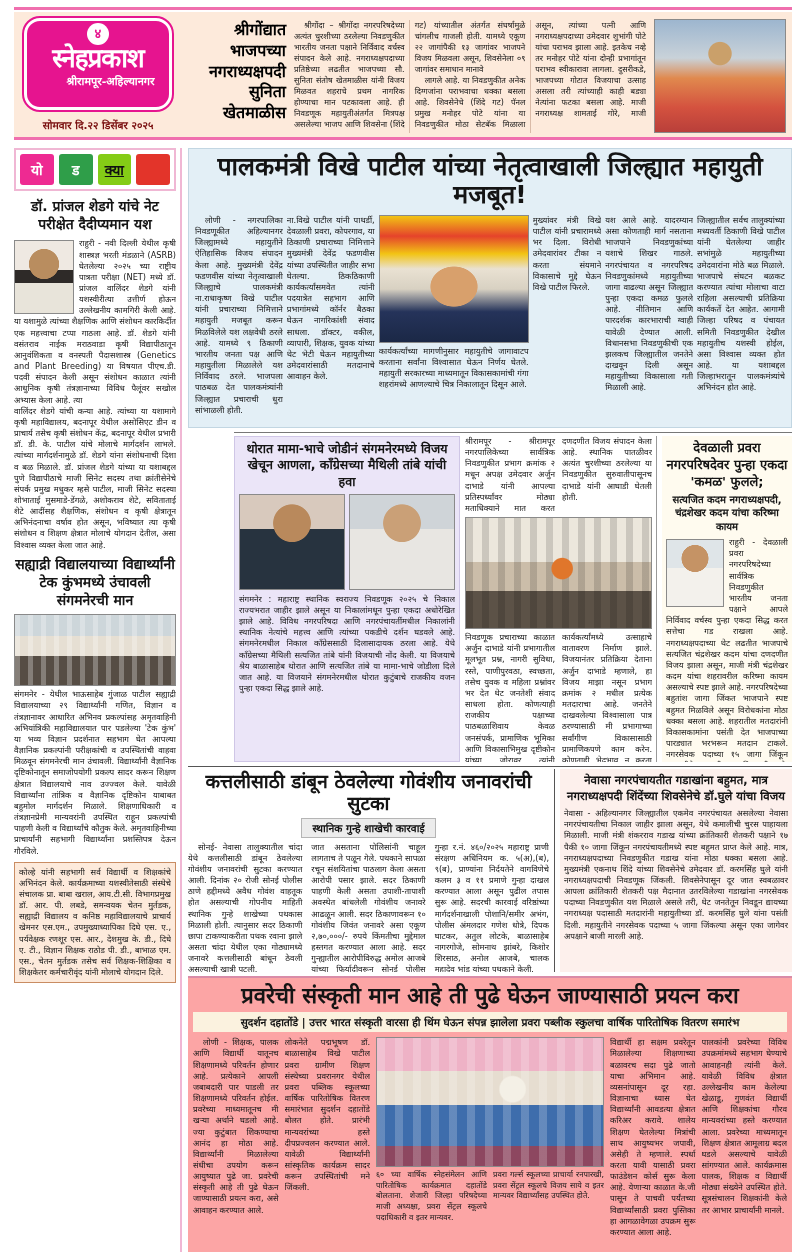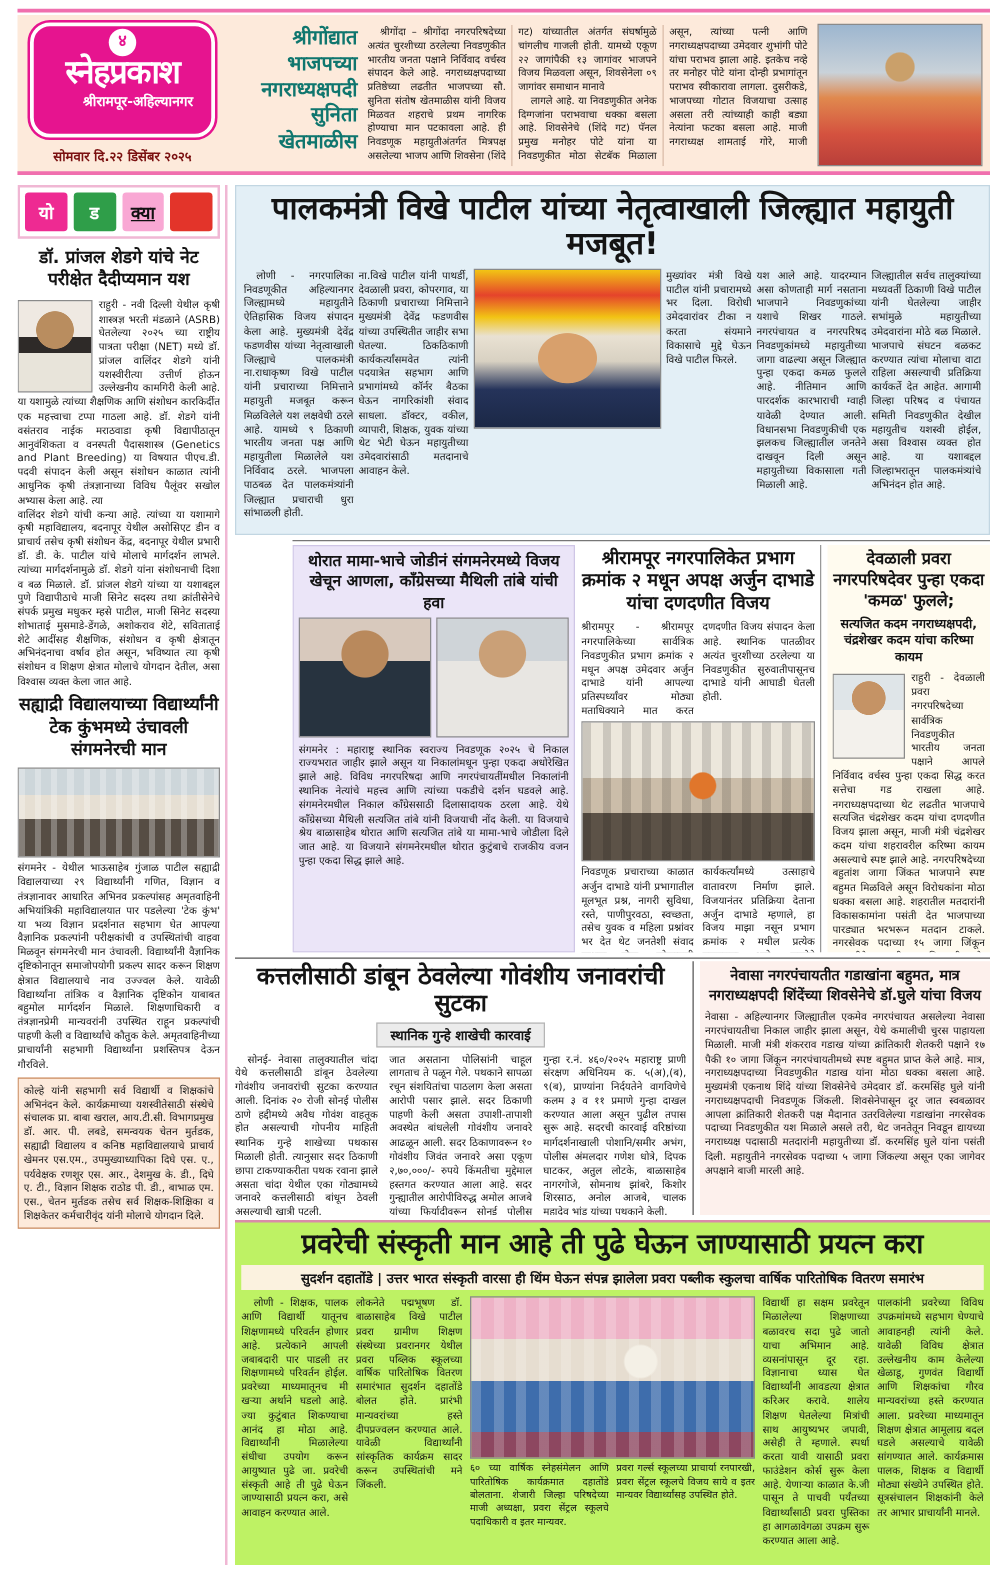--- a/index.html
+++ b/index.html
@@ -7,21 +7,21 @@
   .page{position:relative;width:800px;height:1260px;overflow:hidden;background:#fff;}
   .toprule{position:absolute;top:7px;left:14px;width:778px;height:3px;background:#f06fae;}
   
   .band{position:absolute;top:12px;left:14px;width:778px;height:128px;background:#fdeadb;display:flex;gap:8px;padding:4px 6px;box-sizing:border-box;border-bottom:3px solid #f06fae;}
   .mast-col{width:156px;flex:none;display:flex;flex-direction:column;align-items:center;}
   .mast-box{width:148px;height:92px;background:#e6148f;border:3px solid #ffffff;outline:2px solid #e6148f;border-radius:16px;margin-top:2px;display:flex;flex-direction:column;align-items:center;justify-content:flex-start;box-sizing:border-box;}
   .mast-badge{width:22px;height:22px;background:#fff;border-radius:50%;color:#e6148f;font-weight:bold;font-size:13px;line-height:22px;text-align:center;margin-top:2px;}
   .mast-title{color:#fff;font-weight:bold;font-size:26px;line-height:1.0;letter-spacing:-1px;}
   .mast-sub{color:#fff;font-weight:bold;font-size:11px;margin-top:2px;margin-left:25px;}
   .dateline{color:#7a1010;font-weight:bold;font-size:10.5px;margin-top:8px;}
-  .ts-head{width:102px;flex:none;margin:4px 0 0 0;font-size:16px;line-height:1.3;text-align:right;font-weight:bold;color:#0f766e;}
+  .ts-head{width:102px;flex:none;margin:4px 0 0 0;font-size:16px;line-height:1.3;text-align:right;font-weight:bold;color:#000000;}
   .ts-cols{flex:1;column-count:3;column-gap:10px;column-rule:1px solid #d9bba8;font-size:8px;line-height:1.38;text-align:justify;overflow:hidden;margin-top:4px;}
   .ts-cols p{margin:0 0 0 0;text-indent:10px;}
   
   .ph{border:1px solid #8a8a8a;box-sizing:border-box;flex:none;}
   .bodytxt{font-size:8.2px;line-height:1.36;text-align:justify;overflow:hidden;}
   
   .ph-woman{width:132px;height:114px;margin-top:3px;background:radial-gradient(circle at 50% 30%,#caa06a 11%,transparent 12%),linear-gradient(180deg,#9db6cf 0%,#c9d2d9 34%,#e0894e 52%,#d4523f 78%,#b93f3a 100%);}
   .ph-girl{width:60px;height:74px;float:left;margin:2px 5px 2px 0;background:radial-gradient(circle at 50% 32%,#b98d5f 26%,transparent 27%),linear-gradient(180deg,#efe9e2 0 40%,#2e2a28 40% 58%,#e8e4da 58% 100%);}
   .ph-group{width:100%;height:72px;margin:3px 0;background:repeating-linear-gradient(90deg,rgba(255,255,255,.28) 0 5px,rgba(0,0,0,0) 5px 13px),linear-gradient(180deg,#cdd6da 0 30%,#e6dfd3 30% 58%,#564d44 58% 100%);}
   .ph-turban{width:100%;height:128px;background:radial-gradient(ellipse 40px 34px at 50% 56%,#d8a06c 58%,transparent 60%),linear-gradient(180deg,#f2c414 0%,#e5432b 16%,#f2c414 30%,#e9e1d2 42%,#d8d1c2 58%,#25335a 76%,#1b2846 100%);}
@@ -30,21 +30,21 @@
   .ph-celebration{width:100%;height:112px;margin:3px 0;background:radial-gradient(circle at 52% 46%,#e0762b 9%,transparent 10%),repeating-linear-gradient(90deg,rgba(0,0,0,.14) 0 7px,rgba(0,0,0,0) 7px 16px),linear-gradient(180deg,#ece7dc 0 40%,#cbbda9 40% 66%,#5c5247 66% 100%);}
   .ph-folded{width:58px;height:68px;float:left;margin:2px 5px 2px 0;background:radial-gradient(circle at 50% 28%,#c59365 24%,transparent 25%),linear-gradient(180deg,#dfe5e8 0 42%,#f3f1ec 42% 100%);}
   .ph-award{width:100%;height:130px;background:radial-gradient(circle at 60% 40%,#f4f0e6 8%,transparent 9%),repeating-linear-gradient(90deg,rgba(255,255,255,.2) 0 8px,rgba(0,0,0,0) 8px 18px),linear-gradient(180deg,#eeb2c6 0 26%,#e6ddd0 26% 52%,#3e6dac 52% 84%,#8d4760 84% 100%);}
   
   .content{position:absolute;top:148px;left:14px;width:778px;height:1104px;display:flex;gap:6px;}
   .sidebar{width:168px;flex:none;border-right:2px solid #f0b7d4;padding-right:4px;box-sizing:border-box;overflow:hidden;}
   .tiles{border:2px solid #f0b7d4;padding:4px;display:flex;gap:5px;margin-bottom:6px;}
   .tile{width:35px;height:31px;border-radius:3px;font-weight:bold;font-size:14px;display:flex;align-items:center;justify-content:center;color:#fff;}
   .tile.t0{background:#ee2a92;}
   .tile.t1{background:#2f9e49;}
-  .tile.t2{background:#f9a8d4;color:#111;text-decoration:underline;}
+  .tile.t2{background:#84cc16;color:#111;text-decoration:underline;}
   .tile.t3{background:#e3342a;}
   .sb-head{font-size:14px;font-weight:bold;text-align:center;line-height:1.3;margin:4px 0 5px;}
   .sb-box{background:#fdeadb;border:1px solid #c98c62;padding:4px;margin-top:5px;}
   .main{flex:1;display:flex;flex-direction:column;gap:4px;min-width:0;}
   
   .lead{background:#e3eff6;border:1px solid #c2d6e2;padding:3px 6px 4px;height:280px;box-sizing:border-box;overflow:hidden;}
   .lead h1{margin:1px 0 6px;font-size:25px;text-align:center;line-height:1.12;}
   .lead-cols{display:flex;gap:4px;}
   .lead-cols .lc{flex:1;min-width:0;}
   .lead-cols .lc-n{flex:.78;}
@@ -63,21 +63,21 @@
   .devlali h4{margin:0 0 4px;font-size:10px;text-align:center;line-height:1.35;}
   
   .band3{display:flex;gap:5px;height:206px;border-top:1px solid #555;padding-top:2px;box-sizing:border-box;overflow:hidden;}
   .cattle{flex:1;min-width:0;border-right:1px solid #555;padding-right:5px;}
   .cattle h2{margin:2px 0 3px;font-size:19px;text-align:center;line-height:1.15;}
   .cattle .sub{display:table;margin:0 auto 4px;background:#ececec;border:1px solid #b5b5b5;font-weight:bold;font-size:10.5px;padding:2px 10px;}
   .threecol{column-count:3;column-gap:9px;}
   .newasa{width:232px;flex:none;background:#fdf0ec;padding:3px 4px;box-sizing:border-box;overflow:hidden;}
   .newasa h3{margin:1px 0 4px;font-size:11.5px;text-align:center;line-height:1.35;}
   
-  .pravara{flex:1;background:#bef264;border-top:2px solid #d98ca8;padding:3px 5px;box-sizing:border-box;overflow:hidden;}
+  .pravara{flex:1;background:#fca5a5;border-top:2px solid #d98ca8;padding:3px 5px;box-sizing:border-box;overflow:hidden;}
   .pravara h1{margin:2px 0 4px;font-size:22px;text-align:center;line-height:1.15;}
   .pv-sub{background:#fbf2df;font-weight:bold;font-size:10.5px;text-align:center;padding:3px 4px;margin-bottom:5px;}
   .pv-cols{display:flex;gap:6px;}
   .pv-c{flex:1;min-width:0;}
   .pv-mid{width:228px;flex:none;}
   .pv-caps{display:flex;gap:6px;margin-top:3px;}
   .pv-caps .bodytxt{flex:1;font-size:7.8px;}
   p{margin:0;}
   .ind{text-indent:10px;}
 </style>
@@ -132,39 +132,39 @@
 
     <main class="main">
 
       <section class="lead">
         <h1>पालकमंत्री विखे पाटील यांच्या नेतृत्वाखाली जिल्ह्यात महायुती मजबूत!</h1>
         <div class="lead-cols">
           <p class="lc bodytxt ind">लोणी - नगरपालिका निवडणूकीत अहिल्यानगर जिल्ह्यामध्ये महायुतीने ऐतिहासिक विजय संपादन केला आहे. मुख्यमंत्री देवेंद्र फडणवीस यांच्या नेतृत्वाखाली जिल्ह्याचे पालकमंत्री ना.राधाकृष्ण विखे पाटील यांनी प्रचाराच्या निमित्ताने महायुती मजबूत करून मिळविलेले यश लक्षवेधी ठरले आहे. यामध्ये ९ ठिकाणी भारतीय जनता पक्ष आणि महायुतीला मिळालेले यश निर्विवाद ठरले. भाजपला पाठबळ देत पालकमंत्र्यांनी जिल्ह्यात प्रचाराची धुरा सांभाळली होती.</p>
           <p class="lc bodytxt">ना.विखे पाटील यांनी पाथर्डी, देवळाली प्रवरा, कोपरगाव, या ठिकाणी प्रचाराच्या निमित्ताने मुख्यमंत्री देवेंद्र फडणवीस यांच्या उपस्थितीत जाहीर सभा घेतल्या. ठिकठिकाणी कार्यकर्त्यांसमवेत त्यांनी पदयात्रेत सहभाग आणि प्रभागांमध्ये कॉर्नर बैठका घेऊन नागरिकांशी संवाद साधला. डॉक्टर, वकील, व्यापारी, शिक्षक, युवक यांच्या थेट भेटी घेऊन महायुतीच्या उमेदवारांसाठी मतदानाचे आवाहन केले.</p>
           <div class="lead-mid">
             <div class="ph ph-turban"></div>
+            <p class="bodytxt" style="margin-top:3px;">कार्यकर्त्यांच्या मागणीनुसार महायुतीचे जागावाटप करताना सर्वांना विश्वासात घेऊन निर्णय घेतले. महायुती सरकारच्या माध्यमातून विकासकामांची गंगा शहरांमध्ये आणल्याचे चित्र निकालातून दिसून आले.</p>
           </div>
           <p class="lc lc-n bodytxt">मुख्यांवर मंत्री विखे पाटील यांनी प्रचारामध्ये भर दिला. विरोधी उमेदवारांवर टीका न करता संयमाने विकासाचे मुद्दे घेऊन विखे पाटील फिरले.</p>
           <p class="lc bodytxt">यश आले आहे. यादरम्यान असा कोणताही मार्ग नसताना भाजपाने निवडणुकांच्या यशाचे शिखर गाठले. नगरपंचायत व नगरपरिषद निवडणुकांमध्ये महायुतीच्या जागा वाढल्या असून जिल्ह्यात पुन्हा एकदा कमळ फुलले आहे. नीतिमान आणि पारदर्शक कारभाराची ग्वाही यावेळी देण्यात आली. विधानसभा निवडणुकीची एक झलकच जिल्ह्यातील जनतेने दाखवून दिली असून महायुतीच्या विकासाला गती मिळाली आहे.</p>
           <p class="lc bodytxt">जिल्ह्यातील सर्वच तालुक्यांच्या मध्यवर्ती ठिकाणी विखे पाटील यांनी घेतलेल्या जाहीर सभांमुळे महायुतीच्या उमेदवारांना मोठे बळ मिळाले. भाजपाचे संघटन बळकट करण्यात त्यांचा मोलाचा वाटा राहिला असल्याची प्रतिक्रिया कार्यकर्ते देत आहेत. आगामी जिल्हा परिषद व पंचायत समिती निवडणुकीत देखील महायुतीच यशस्वी होईल, असा विश्वास व्यक्त होत आहे. या यशाबद्दल जिल्हाभरातून पालकमंत्र्यांचे अभिनंदन होत आहे.</p>
         </div>
       </section>
 
       <section class="midband">
         <article class="thorat">
           <h3>थोरात मामा-भाचे जोडीनं संगमनेरमध्ये विजय खेचून आणला, काँग्रेसच्या मैथिली तांबे यांची हवा</h3>
           <div class="pics">
             <div class="ph ph-man1"></div>
             <div class="ph ph-man2"></div>
           </div>
           <p class="bodytxt">संगमनेर : महाराष्ट्र स्थानिक स्वराज्य निवडणूक २०२५ चे निकाल राज्यभरात जाहीर झाले असून या निकालांमधून पुन्हा एकदा अधोरेखित झाले आहे. विविध नगरपरिषदा आणि नगरपंचायतींमधील निकालांनी स्थानिक नेत्यांचे महत्त्व आणि त्यांच्या पकडीचे दर्शन घडवले आहे. संगमनेरमधील निकाल काँग्रेससाठी दिलासादायक ठरला आहे. येथे काँग्रेसच्या मैथिली सत्यजित तांबे यांनी विजयाची नोंद केली. या विजयाचे श्रेय बाळासाहेब थोरात आणि सत्यजित तांबे या मामा-भाचे जोडीला दिले जात आहे. या विजयाने संगमनेरमधील थोरात कुटुंबाचे राजकीय वजन पुन्हा एकदा सिद्ध झाले आहे.</p>
         </article>
 
         <article class="dabhade">
-          <h3>श्रीरामपूर नगरपालिकेत प्रभाग क्रमांक २ मधून अपक्ष अर्जुन दाभाडे यांचा दणदणीत विजय</h3>
           <p class="bodytxt twocol">श्रीरामपूर - श्रीरामपूर नगरपालिकेच्या सार्वत्रिक निवडणुकीत प्रभाग क्रमांक २ मधून अपक्ष उमेदवार अर्जुन दाभाडे यांनी आपल्या प्रतिस्पर्ध्यांवर मोठ्या मताधिक्याने मात करत दणदणीत विजय संपादन केला आहे. स्थानिक पातळीवर अत्यंत चुरशीच्या ठरलेल्या या निवडणुकीत सुरुवातीपासूनच दाभाडे यांनी आघाडी घेतली होती.</p>
           <div class="ph ph-celebration"></div>
           <p class="bodytxt twocol">निवडणूक प्रचाराच्या काळात अर्जुन दाभाडे यांनी प्रभागातील मूलभूत प्रश्न, नागरी सुविधा, रस्ते, पाणीपुरवठा, स्वच्छता, तसेच युवक व महिला प्रश्नांवर भर देत थेट जनतेशी संवाद साधला होता. कोणत्याही राजकीय पक्षाच्या पाठबळाशिवाय केवळ जनसंपर्क, प्रामाणिक भूमिका आणि विकासाभिमुख दृष्टीकोन यांच्या जोरावर त्यांनी मतदारांचा विश्वास संपादन केला. प्रभाग क्रमांक २ मध्ये निकाल जाहीर होताच कार्यकर्त्यांमध्ये उत्साहाचे वातावरण निर्माण झाले. विजयानंतर प्रतिक्रिया देताना अर्जुन दाभाडे म्हणाले, हा विजय माझा नसून प्रभाग क्रमांक २ मधील प्रत्येक मतदाराचा आहे. जनतेने दाखवलेल्या विश्वासाला पात्र ठरण्यासाठी मी प्रभागाच्या सर्वांगीण विकासासाठी प्रामाणिकपणे काम करेन. कोणताही भेदभाव न करता सर्वांना बरोबर घेऊन प्रभागाचा विकास करणार असल्याचे त्यांनी सांगितले.</p>
         </article>
 
         <article class="devlali">
           <h3>देवळाली प्रवरा नगरपरिषदेवर पुन्हा एकदा 'कमळ' फुलले;</h3>
           <h4>सत्यजित कदम नगराध्यक्षपदी, चंद्रशेखर कदम यांचा करिष्मा कायम</h4>
           <div class="bodytxt">
             <div class="ph ph-folded"></div>

